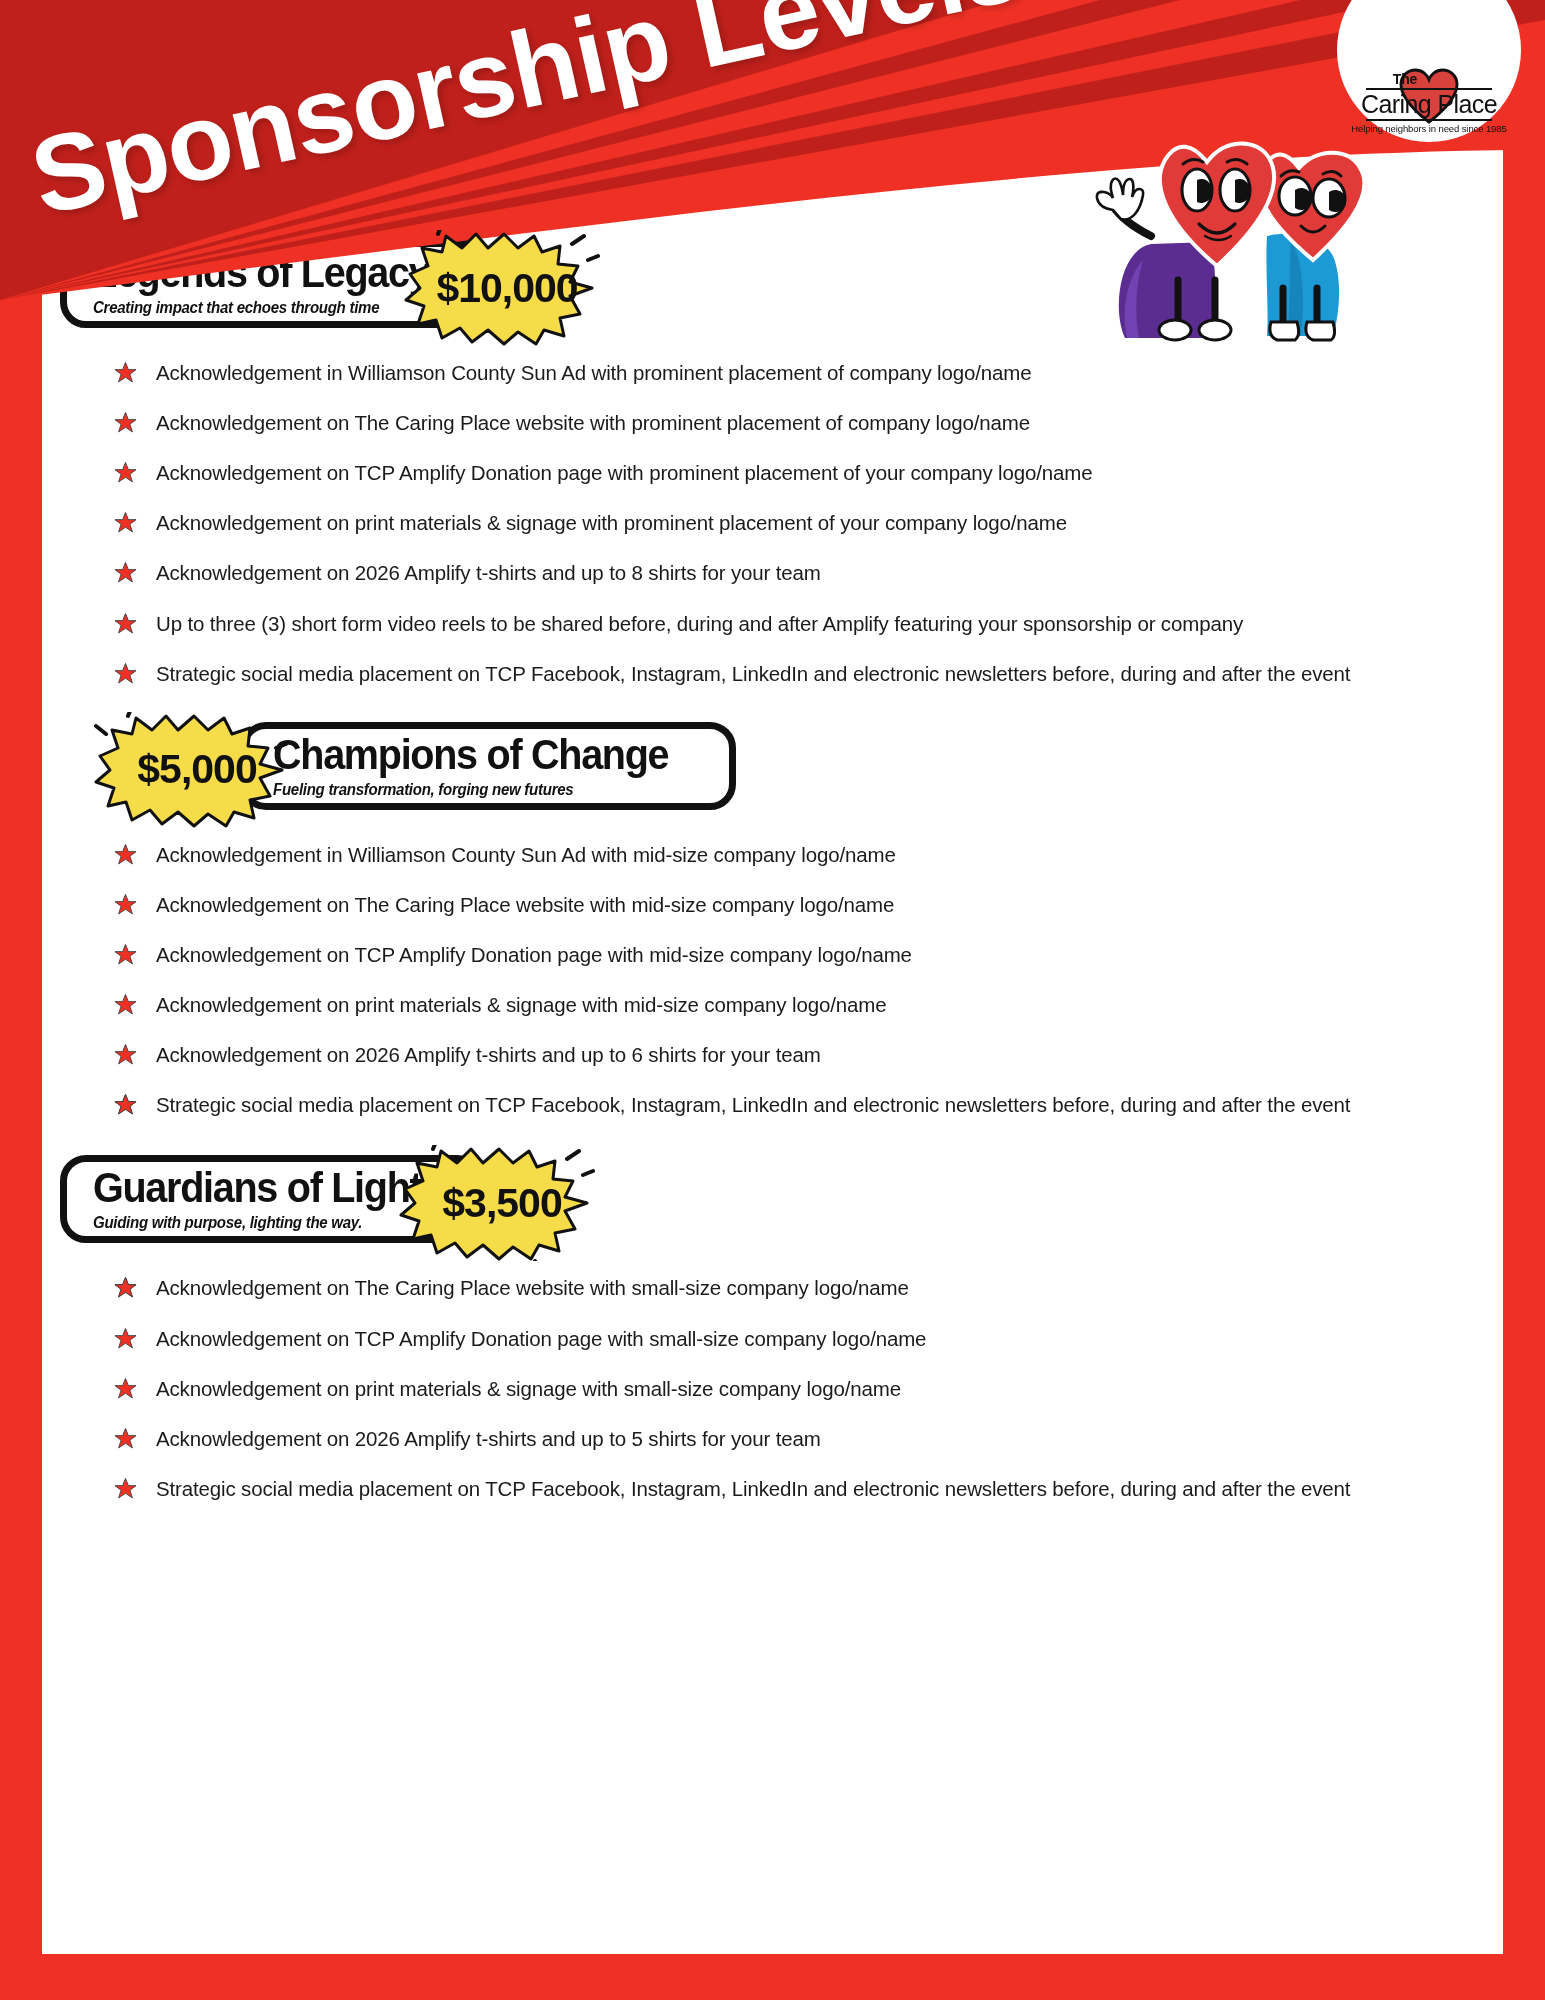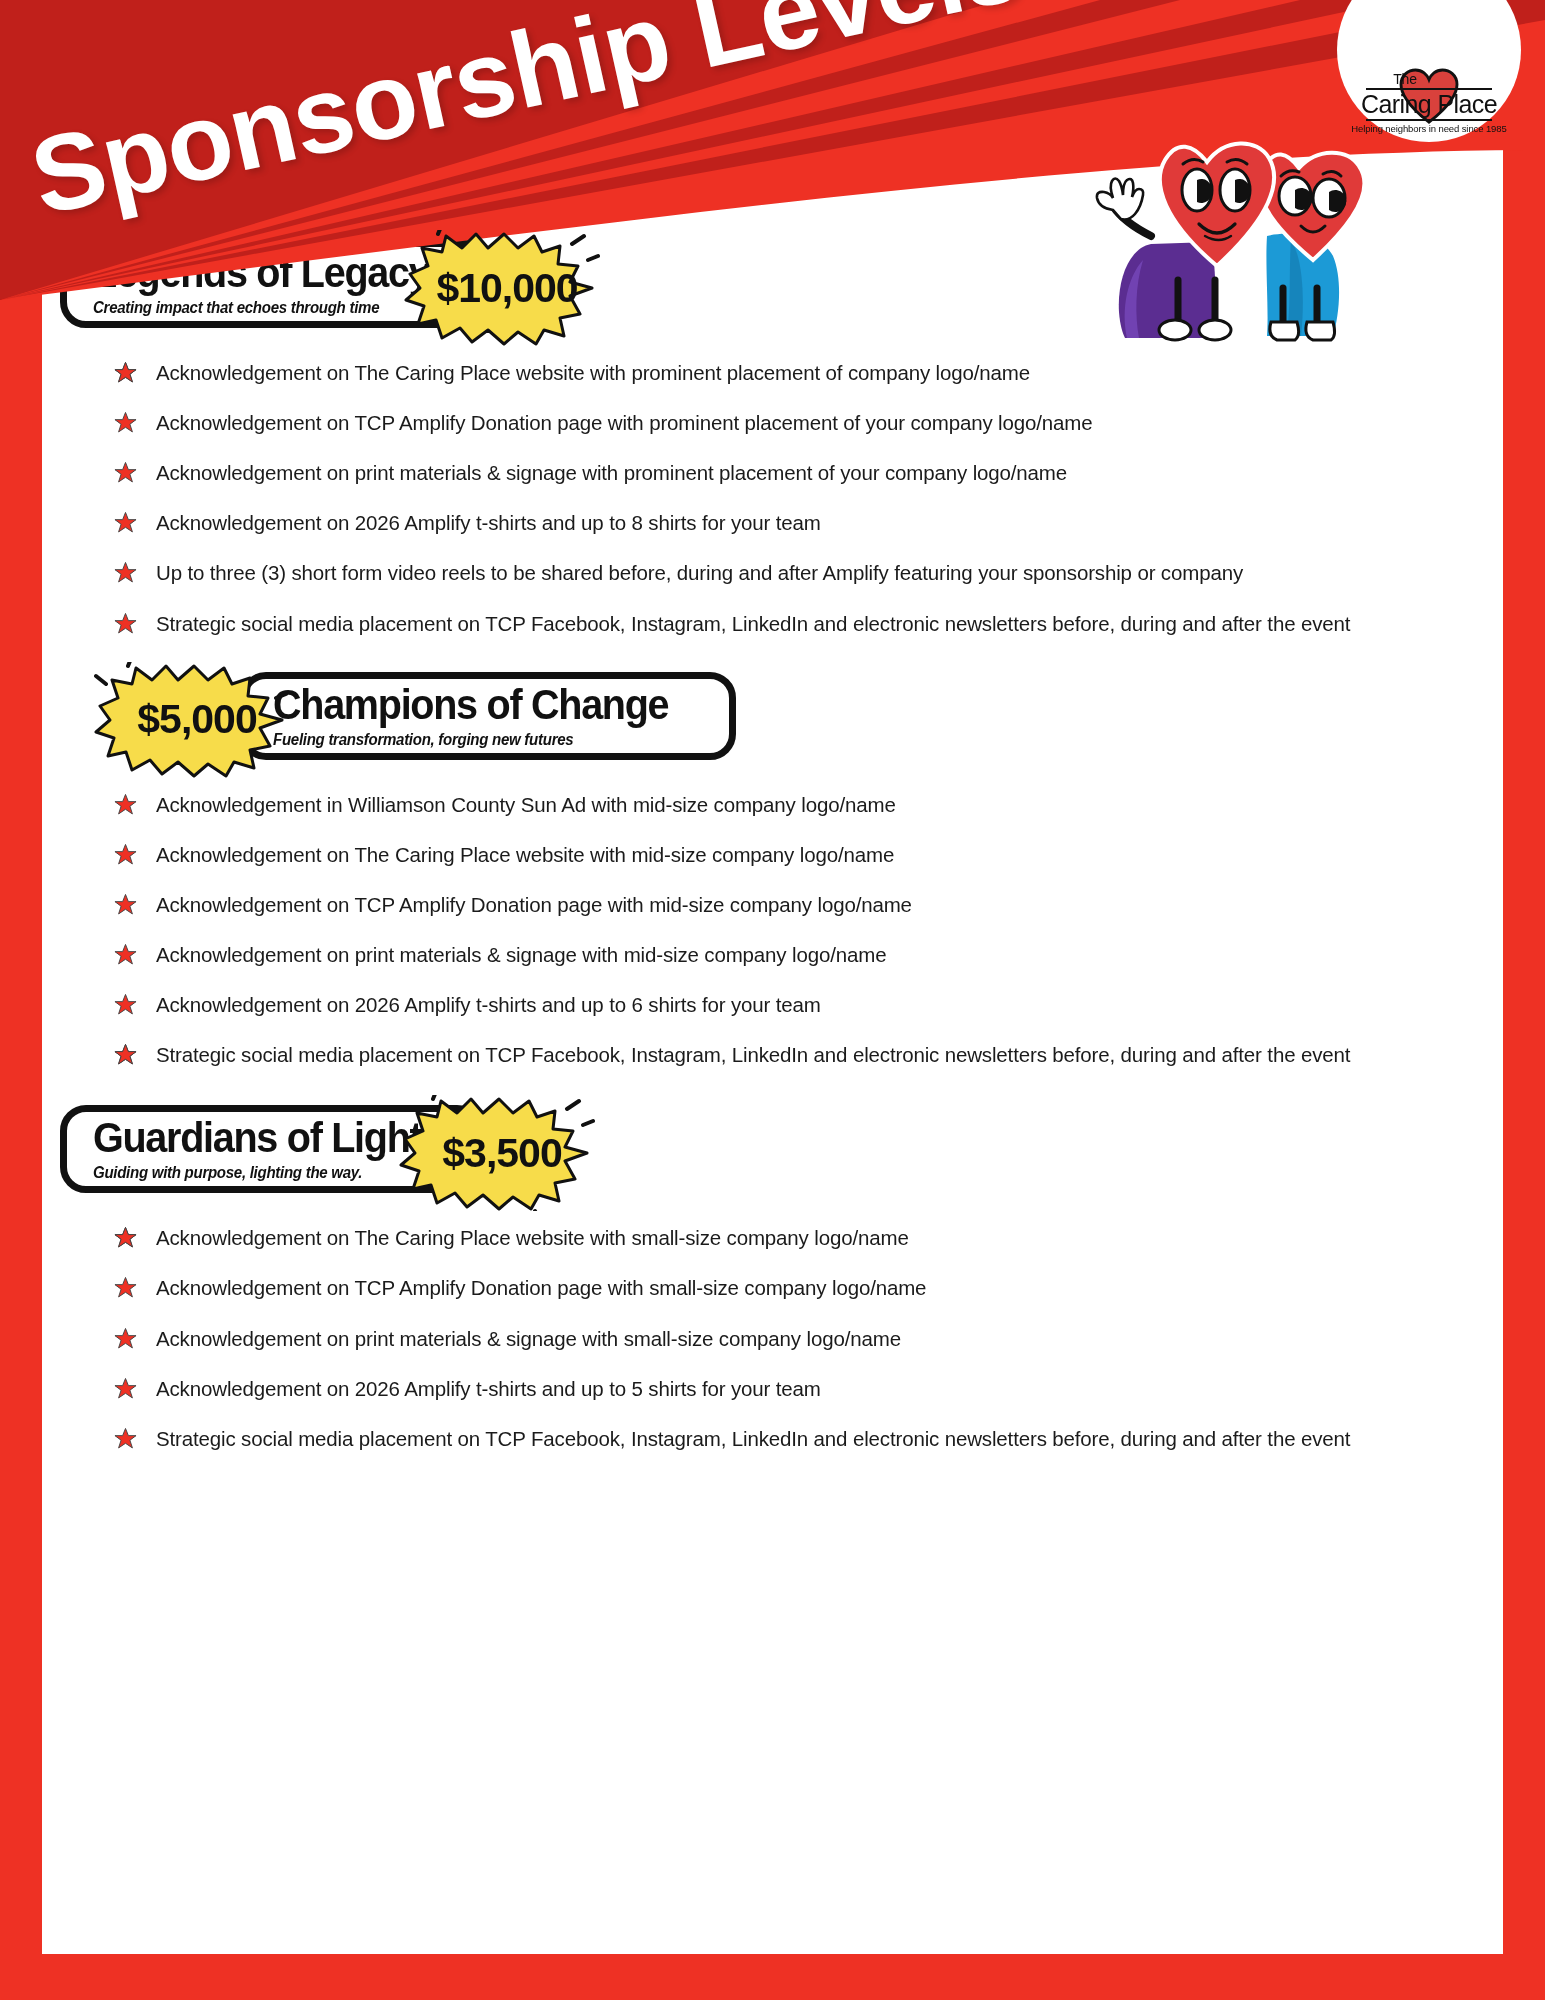--- a/index.html
+++ b/index.html
@@ -74,21 +74,21 @@
     background: #ffffff;
     z-index: 20;
     display: flex;
     flex-direction: column;
     align-items: center;
     justify-content: flex-end;
     padding-bottom: 8px;
   }
   .logo-heart { width: 62px; height: 56px; margin-bottom: 1px; margin-top: 48px;}
   .logo-the {
-    font-size: 14px; font-weight: 400; color: #111;
+    font-size: 14px; font-weight: 700; color: #111;
     margin-top: -54px; margin-right: 48px; letter-spacing:-.2px;
     position: relative; z-index: 3;
   }
   .logo-rule { width: 126px; height: 2px; background: #111; margin-top: 1px; }
   .logo-name {
     font-size: 25px; font-weight: 400; color: #111;
     letter-spacing: -0.6px; line-height: 1.05; margin-top: 1px;
   }
   .logo-rule2 { width: 126px; height: 2px; background: #111; margin-top: 2px; }
   .logo-tag { font-size: 9.5px; color: #111; margin-top: 2px; letter-spacing: -0.1px; }
@@ -217,20 +217,21 @@
           <div class="amt">$10,000</div>
         </div>
       </div>
       <ul class="bullets">
         <li>
           <span class="star">
             <svg viewBox="0 0 24 24">
                 <path d="M12 1.5 L15 9 L23 9 L16.6 13.8 L19.2 21.8 L12 17 L4.8 21.8 L7.4 13.8 L1 9 L9 9 Z" fill="#EE3124" stroke="#444" stroke-width="1"></path>
               </svg>
           </span>
+          <span>Acknowledgement in Williamson County Sun Ad with prominent placement of company logo/name</span>
         </li>
         <li>
           <span class="star">
             <svg viewBox="0 0 24 24">
                 <path d="M12 1.5 L15 9 L23 9 L16.6 13.8 L19.2 21.8 L12 17 L4.8 21.8 L7.4 13.8 L1 9 L9 9 Z" fill="#EE3124" stroke="#444" stroke-width="1"></path>
               </svg>
           </span>
           <span>Acknowledgement on The Caring Place website with prominent placement of company logo/name</span>
         </li>
         <li>

